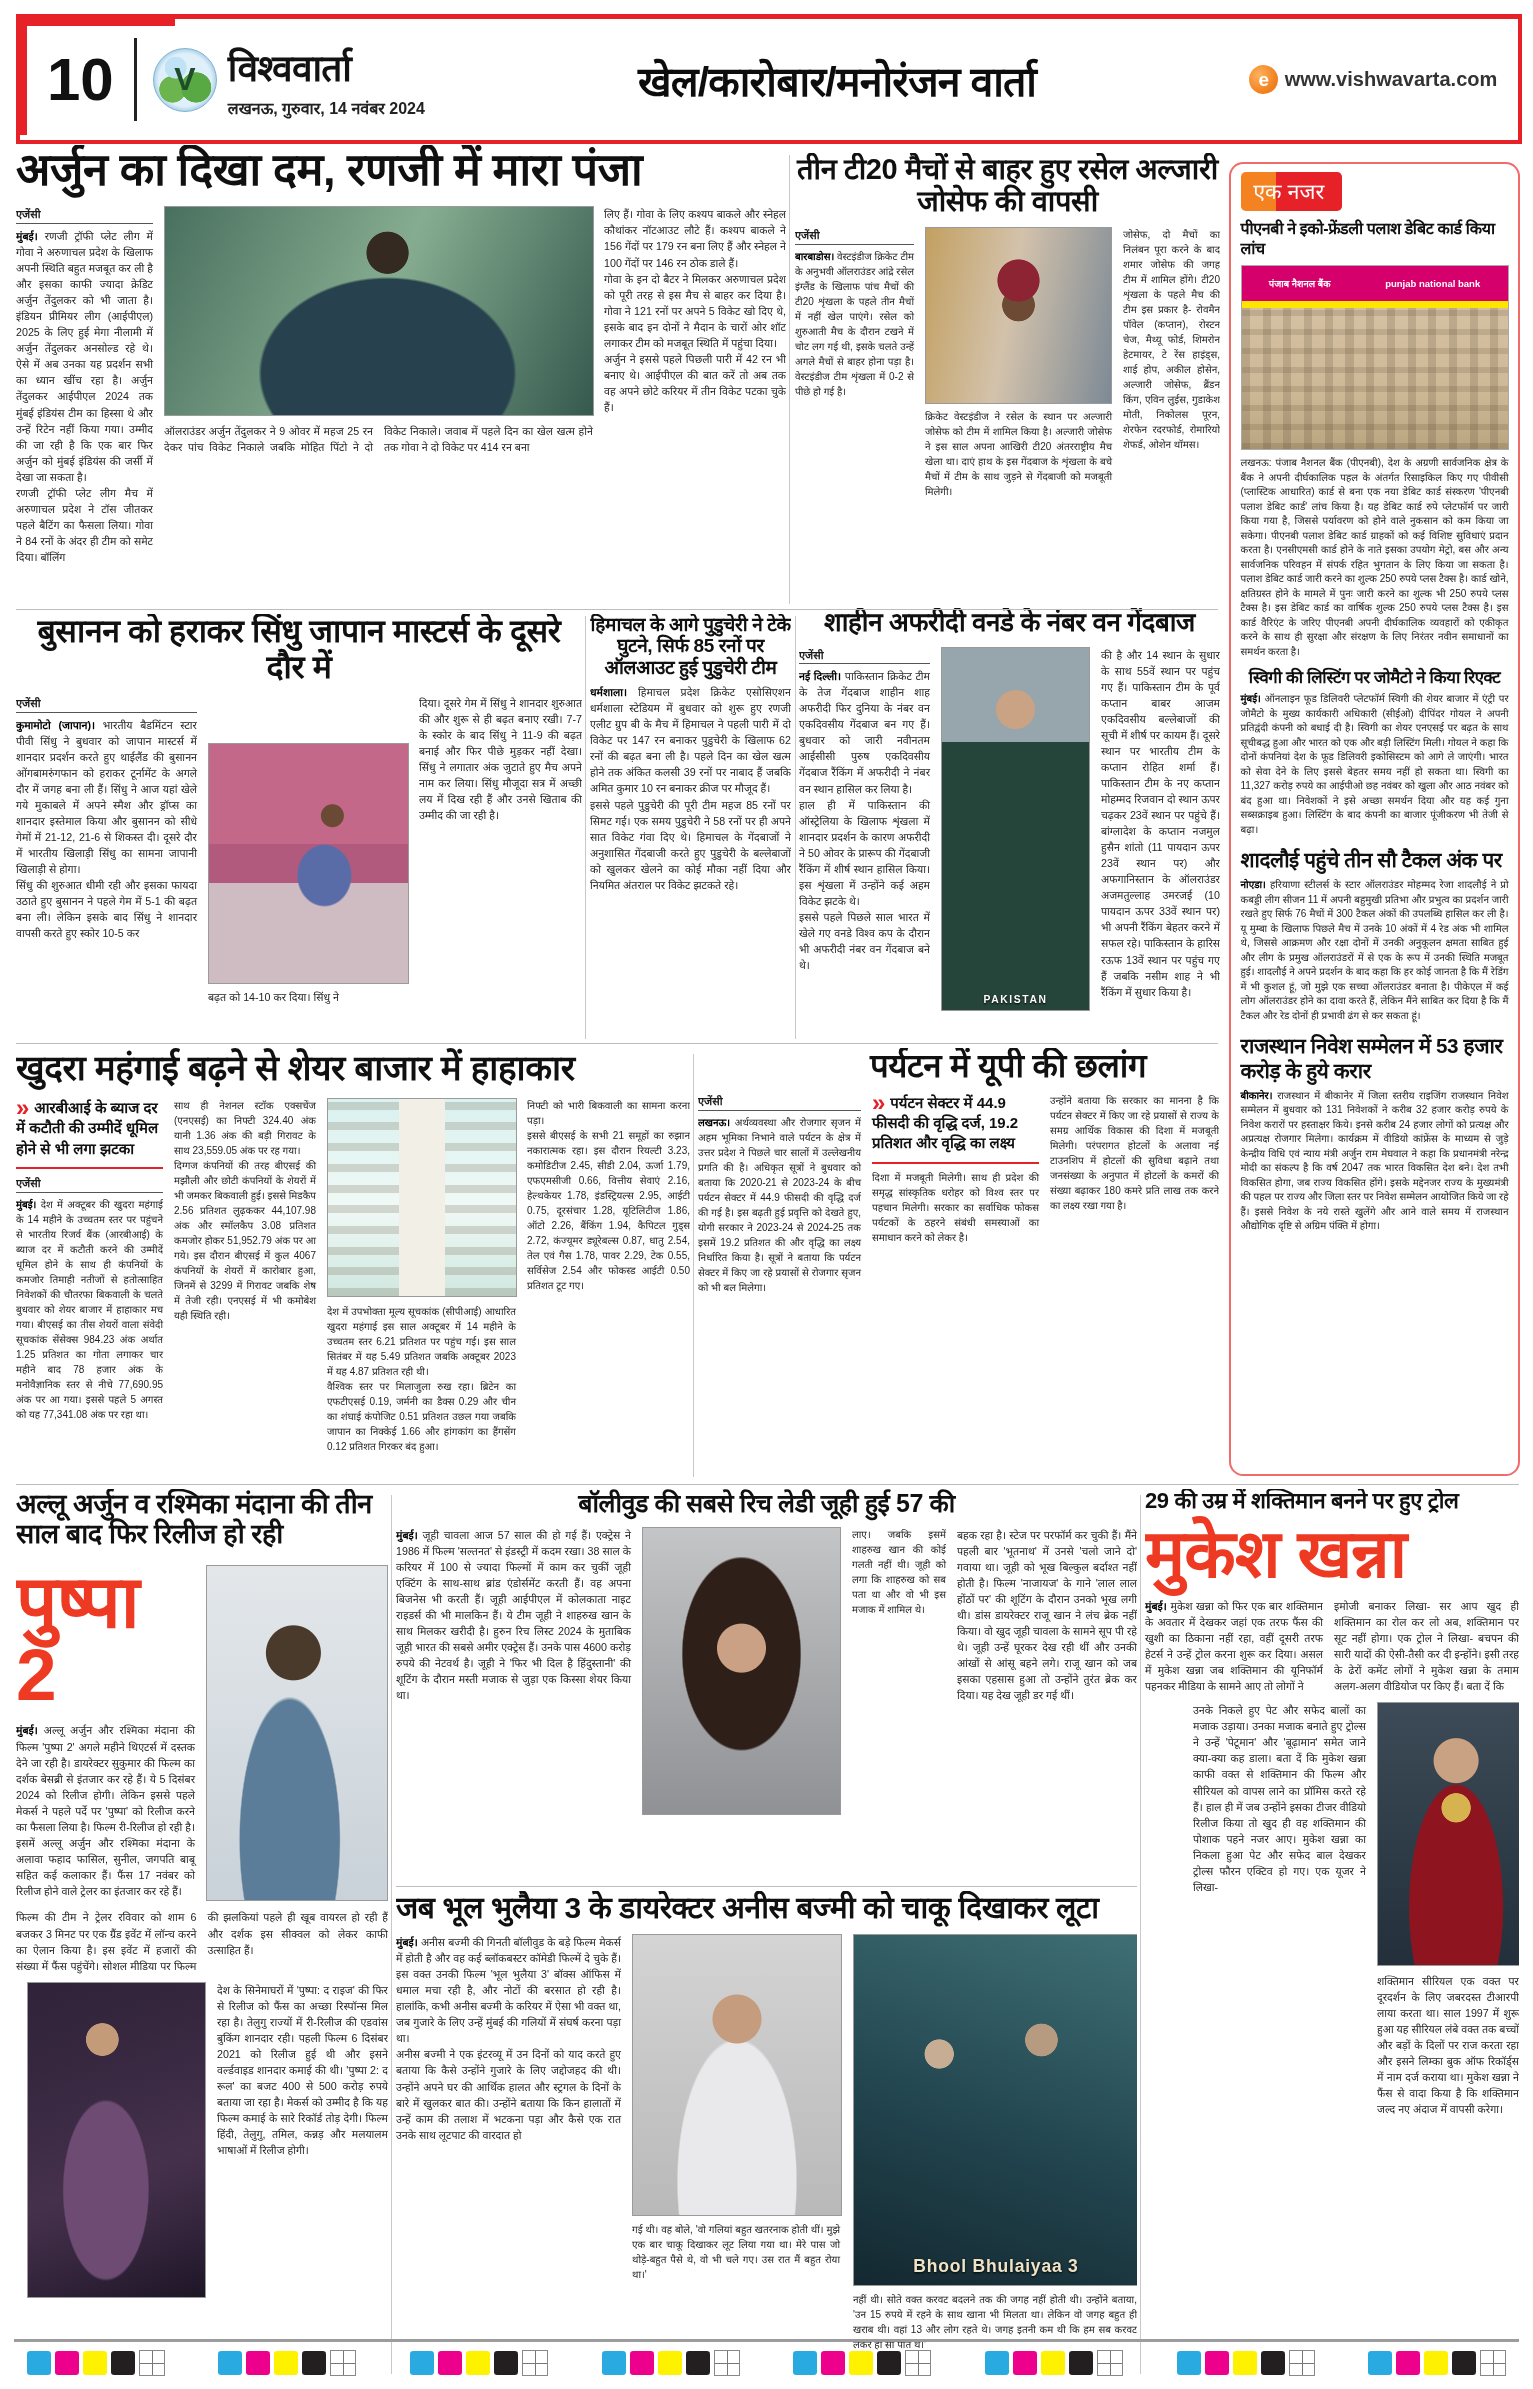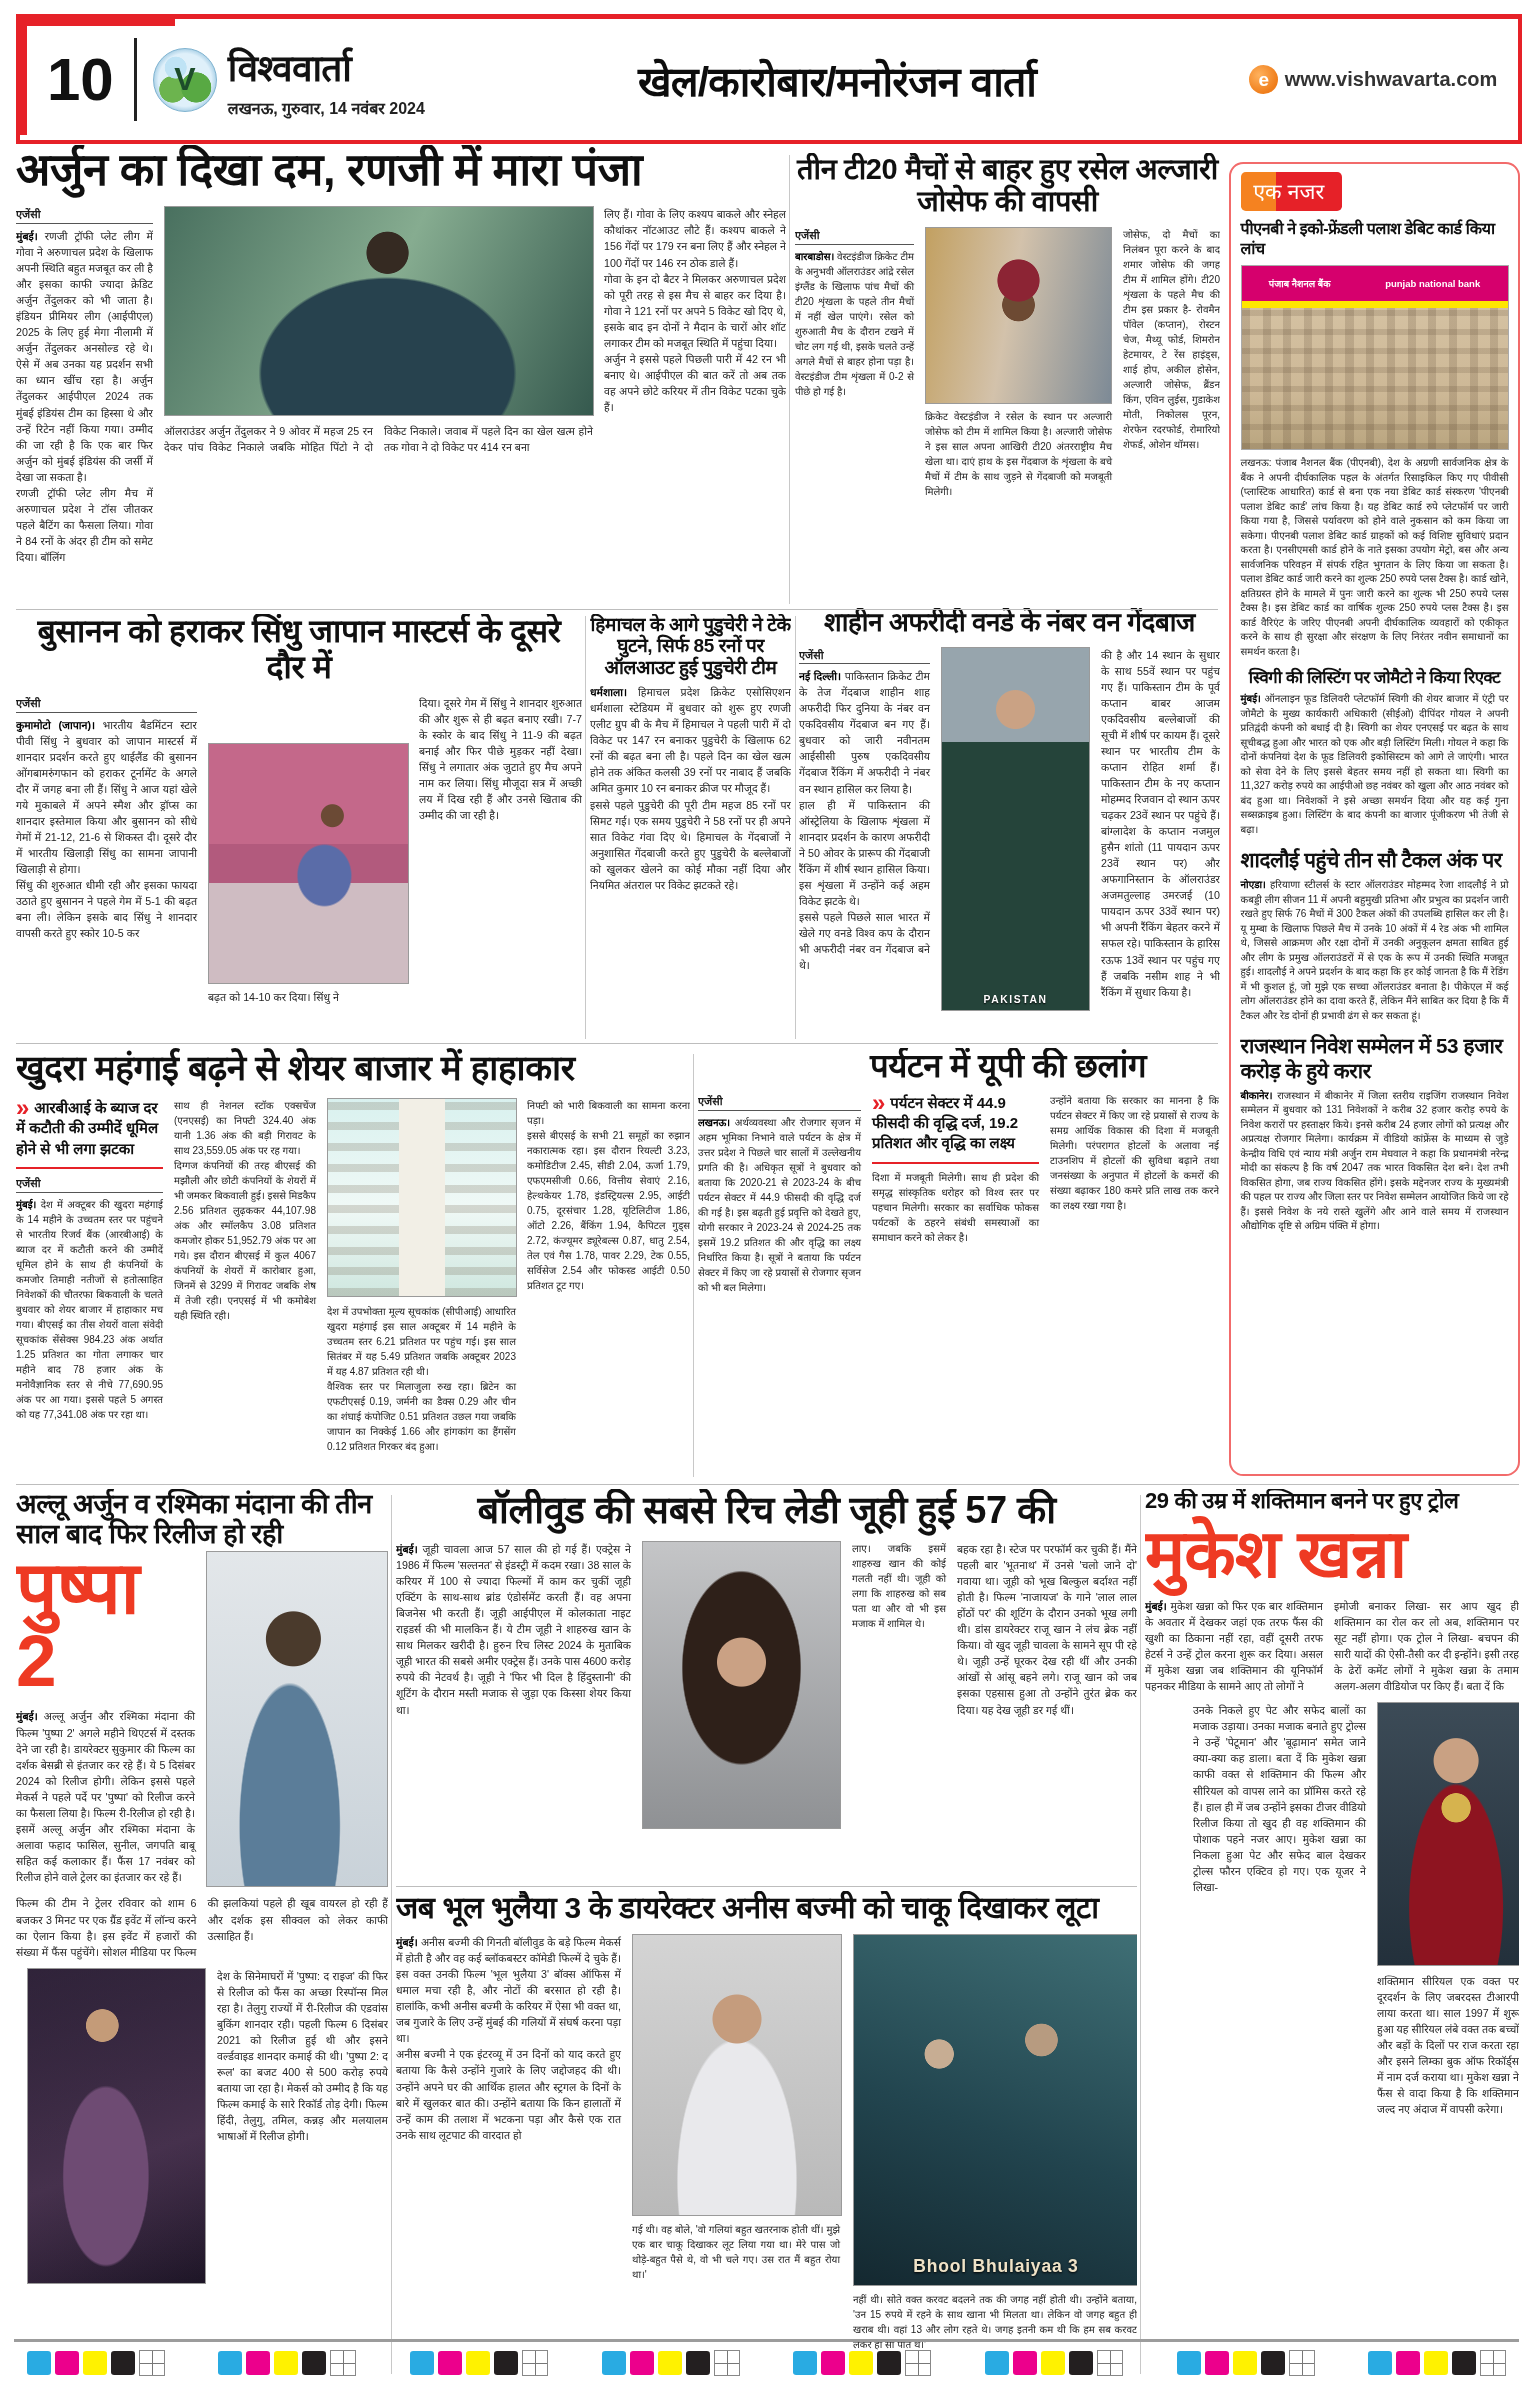--- a/index.html
+++ b/index.html
@@ -283,38 +283,38 @@
         <p class="body small" style="margin:0;">दिशा में मजबूती मिलेगी। साथ ही प्रदेश की समृद्ध सांस्कृतिक धरोहर को विश्व स्तर पर पहचान मिलेगी। सरकार का सर्वाधिक फोकस पर्यटकों के ठहरने संबंधी समस्याओं का समाधान करने को लेकर है।</p>
       </div>
       <div style="flex:1;">
         <p class="body small" style="margin:0;">उन्होंने बताया कि सरकार का मानना है कि पर्यटन सेक्टर में किए जा रहे प्रयासों से राज्य के समग्र आर्थिक विकास की दिशा में मजबूती मिलेगी। परंपरागत होटलों के अलावा नई टाउनशिप में होटलों की सुविधा बढ़ाने तथा जनसंख्या के अनुपात में होटलों के कमरों की संख्या बढ़ाकर 180 कमरे प्रति लाख तक करने का लक्ष्य रखा गया है।</p>
       </div>
     </div>
   </section>
 
   <section class="art" style="left:16px;top:1489px;width:372px;height:889px;">
     <div class="hl" style="font-size:27px;">अल्लू अर्जुन व रश्मिका मंदाना की तीन साल बाद फिर रिलीज हो रही</div>
-    <div class="row" style="margin-top:2px;">
+    <div class="row" style="margin-top:16px;">
       <div style="width:181px;">
         <div class="redtitle" style="font-size:73px;margin-bottom:11px;">पुष्पा 2</div>
         <p class="body" style="margin:0;"><b class="dl">मुंबई।</b> <span>अल्लू अर्जुन और रश्मिका मंदाना की फिल्म 'पुष्पा 2' अगले महीने थिएटर्स में दस्तक देने जा रही है। डायरेक्टर सुकुमार की फिल्म का दर्शक बेसब्री से इंतजार कर रहे हैं। ये 5 दिसंबर 2024 को रिलीज होगी। लेकिन इससे पहले मेकर्स ने पहले पर्दे पर 'पुष्पा' को रिलीज करने का फैसला लिया है। फिल्म री-रिलीज हो रही है। इसमें अल्लू अर्जुन और रश्मिका मंदाना के अलावा फहाद फासिल, सुनील, जगपति बाबू सहित कई कलाकार हैं। फैंस 17 नवंबर को रिलीज होने वाले ट्रेलर का इंतजार कर रहे हैं।</span></p>
       </div>
       <div class="ph ph-allu" style="width:180px;height:334px;"></div>
     </div>
     <p class="body" style="margin:8px 0 0;column-count:2;column-gap:11px;">फिल्म की टीम ने ट्रेलर रविवार को शाम 6 बजकर 3 मिनट पर एक ग्रैंड इवेंट में लॉन्च करने का ऐलान किया है। इस इवेंट में हजारों की संख्या में फैंस पहुंचेंगे। सोशल मीडिया पर फिल्म की झलकियां पहले ही खूब वायरल हो रही हैं और दर्शक इस सीक्वल को लेकर काफी उत्साहित हैं।</p>
     <div class="row" style="margin-top:8px;padding-left:11px;">
       <div class="ph ph-rashmika" style="width:177px;height:314px;"></div>
       <div style="flex:1;">
         <p class="body" style="margin:0;">देश के सिनेमाघरों में 'पुष्पा: द राइज' की फिर से रिलीज को फैंस का अच्छा रिस्पॉन्स मिल रहा है। तेलुगु राज्यों में री-रिलीज की एडवांस बुकिंग शानदार रही। पहली फिल्म 6 दिसंबर 2021 को रिलीज हुई थी और इसने वर्ल्डवाइड शानदार कमाई की थी। 'पुष्पा 2: द रूल' का बजट 400 से 500 करोड़ रुपये बताया जा रहा है। मेकर्स को उम्मीद है कि यह फिल्म कमाई के सारे रिकॉर्ड तोड़ देगी। फिल्म हिंदी, तेलुगु, तमिल, कन्नड़ और मलयालम भाषाओं में रिलीज होगी।</p>
       </div>
     </div>
   </section>
 
   <section class="art" style="left:396px;top:1489px;width:741px;height:394px;">
-    <div class="hl" style="font-size:38px;text-align:center;white-space:nowrap;">बॉलीवुड की सबसे रिच लेडी जूही हुई 57 की</div>
+    <div class="hl" style="font-size:25px;text-align:center;white-space:nowrap;">बॉलीवुड की सबसे रिच लेडी जूही हुई 57 की</div>
     <div class="row" style="margin-top:9.5px;height:326px;">
       <div style="width:235px;">
         <p class="body" style="margin:0;"><b class="dl">मुंबई।</b> <span>जूही चावला आज 57 साल की हो गई हैं। एक्ट्रेस ने 1986 में फिल्म 'सल्तनत' से इंडस्ट्री में कदम रखा। 38 साल के करियर में 100 से ज्यादा फिल्मों में काम कर चुकीं जूही एक्टिंग के साथ-साथ ब्रांड एंडोर्समेंट करती हैं। वह अपना बिजनेस भी करती हैं। जूही आईपीएल में कोलकाता नाइट राइडर्स की भी मालकिन हैं। ये टीम जूही ने शाहरुख खान के साथ मिलकर खरीदी है। हुरुन रिच लिस्ट 2024 के मुताबिक जूही भारत की सबसे अमीर एक्ट्रेस हैं। उनके पास 4600 करोड़ रुपये की नेटवर्थ है। जूही ने 'फिर भी दिल है हिंदुस्तानी' की शूटिंग के दौरान मस्ती मजाक से जुड़ा एक किस्सा शेयर किया था।</span></p>
       </div>
       <div class="ph ph-juhi" style="width:197px;height:286px;"></div>
       <div style="width:94px;">
         <p class="body small" style="margin:0;">लाए। जबकि इसमें शाहरुख खान की कोई गलती नहीं थी। जूही को लगा कि शाहरुख को सब पता था और वो भी इस मजाक में शामिल थे।</p>
       </div>
       <div style="flex:1;">
         <p class="body" style="margin:0;">बहक रहा है। स्टेज पर परफॉर्म कर चुकी हैं। मैंने पहली बार 'भूतनाथ' में उनसे 'चलो जाने दो' गवाया था। जूही को भूख बिल्कुल बर्दाश्त नहीं होती है। फिल्म 'नाजायज' के गाने 'लाल लाल होंठों पर' की शूटिंग के दौरान उनको भूख लगी थी। डांस डायरेक्टर राजू खान ने लंच ब्रेक नहीं किया। वो खुद जूही चावला के सामने सूप पी रहे थे। जूही उन्हें घूरकर देख रही थीं और उनकी आंखों से आंसू बहने लगे। राजू खान को जब इसका एहसास हुआ तो उन्होंने तुरंत ब्रेक कर दिया। यह देख जूही डर गई थीं।</p>

